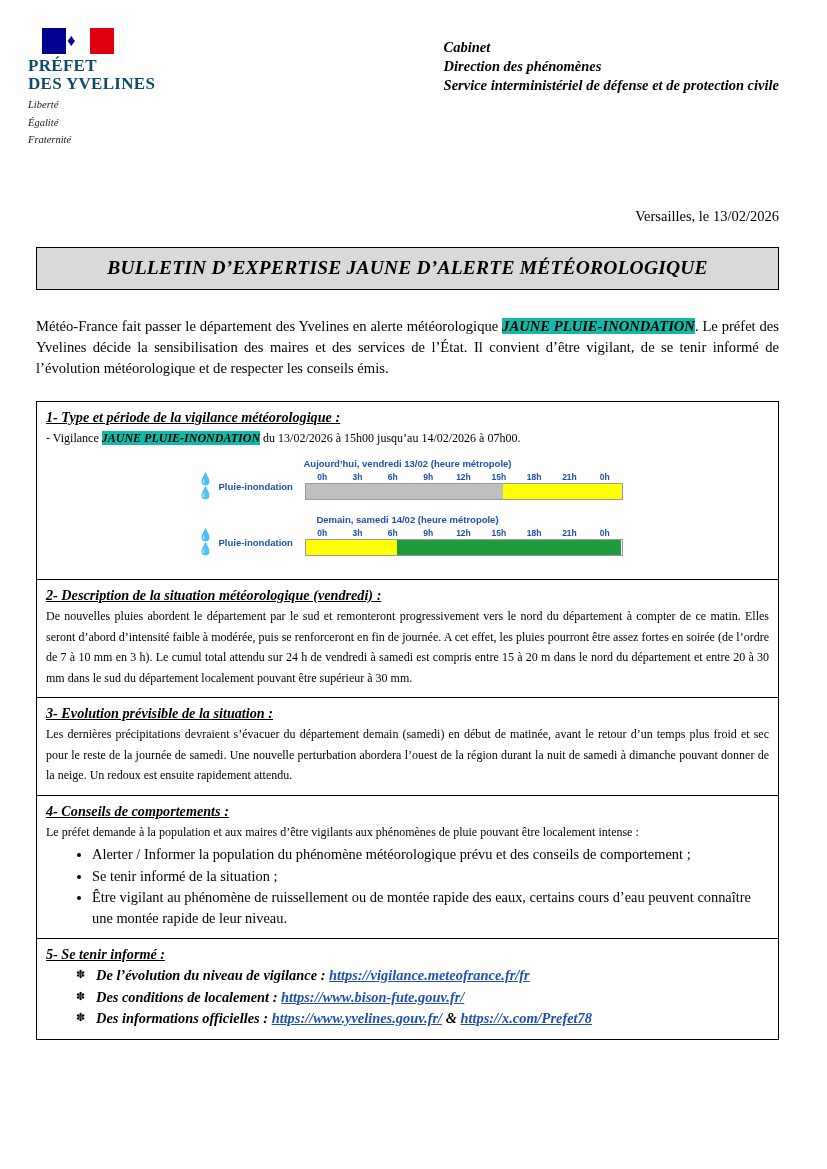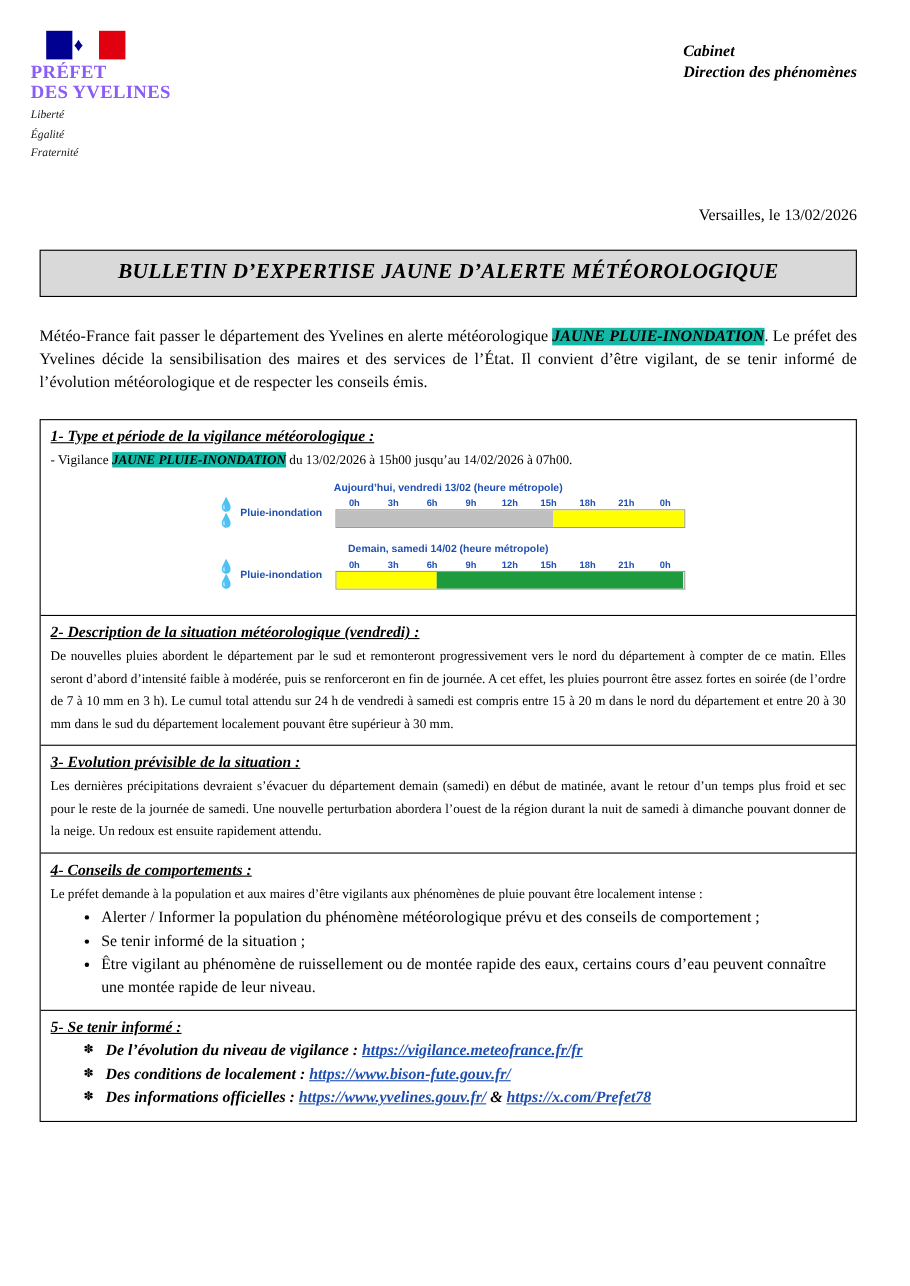--- a/index.html
+++ b/index.html
@@ -51,21 +51,21 @@
     font-size: 17px;
     line-height: 20px;
     color: #000091;
   }
   .logo-title {
     font-family: "Liberation Serif", serif;
     font-weight: bold;
     font-size: 17px;
     line-height: 18px;
     letter-spacing: 0.3px;
-    color: #8b5cf6;
+    color: #0c4a6e;
   }
   .logo-motto {
     margin-top: 6px;
     font-family: "Liberation Serif", serif;
     font-style: italic;
     font-size: 10.5px;
     line-height: 11.5px;
     color: #161616;
   }
   .header-right {
@@ -74,21 +74,21 @@
     font-weight: bold;
     font-style: italic;
     font-size: 14.5px;
     line-height: 19px;
     padding-top: 10px;
   }
 
   .dateline {
     text-align: right;
     padding-right: 48px;
-    margin-top: 42px;
+    margin-top: 62px;
     font-family: "Liberation Serif", serif;
     font-size: 14.5px;
   }
 
   
   .title-banner {
     margin: 22px 48px 0 36px;
     border: 1.2px solid #000;
     background: #D9D9D9;
     text-align: center;
@@ -241,20 +241,21 @@
       </div>
       <div class="logo-title">PRÉFET</div>
       <div class="logo-title">DES YVELINES</div>
       <div class="logo-motto">Liberté</div>
       <div class="logo-motto">Égalité</div>
       <div class="logo-motto">Fraternité</div>
     </div>
     <div class="header-right">
       <div>Cabinet</div>
       <div>Direction des phénomènes</div>
+      <div>Service interministériel de défense et de protection civile</div>
     </div>
   </div>
 
   <div class="dateline">Versailles, le 13/02/2026</div>
 
   <div class="title-banner">
     <span class="t">BULLETIN D’EXPERTISE JAUNE D’ALERTE MÉTÉOROLOGIQUE</span>
   </div>
 
   <div class="intro">

